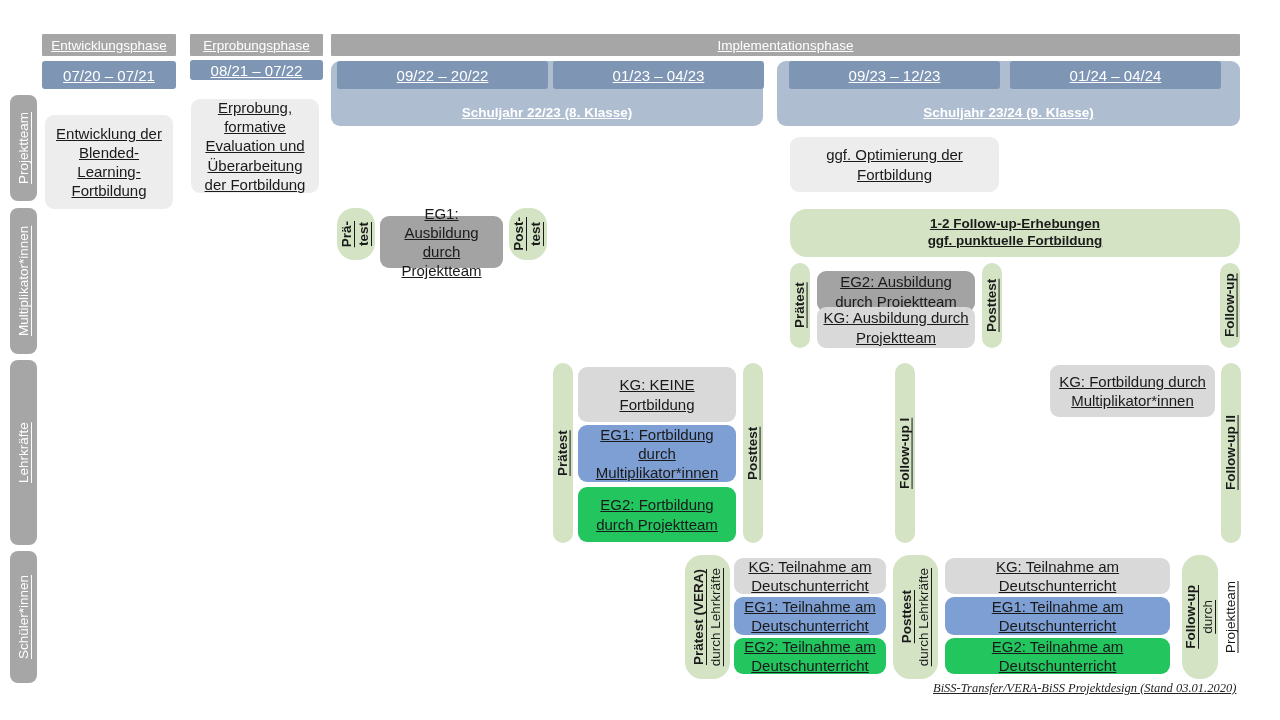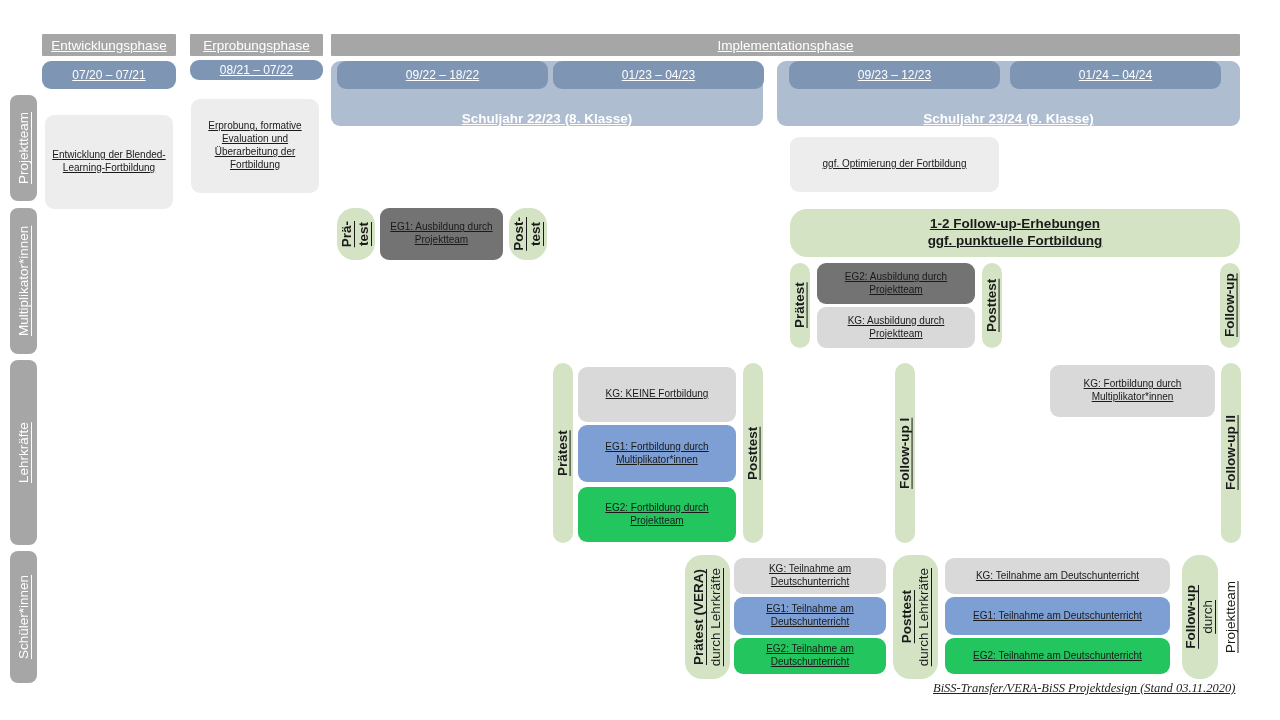--- a/index.html
+++ b/index.html
@@ -16,47 +16,48 @@
 
   
   .phase-band{
     background:#a6a6a6;color:#ffffff;
     font-size:13.5px;
     display:flex;align-items:center;justify-content:center;
     border-radius:1px;
   }
   .period{
     background:#7e96b4;color:#ffffff;
-    font-size:12px;
-    border-radius:9px;
+    font-size:15px;
+    border-radius:3px;
     display:flex;align-items:center;justify-content:center;
   }
   .schuljahr{
     background:#aebdd0;color:#ffffff;
     font-size:13.5px;font-weight:bold;
     border-radius:9px;
     display:flex;align-items:flex-end;justify-content:center;
+    padding-bottom:6px;
   }
   .sidetab{
     background:#a6a6a6;color:#ffffff;
     border-radius:8px;
     font-size:13.5px;
     display:flex;align-items:center;justify-content:center;
     writing-mode:vertical-rl;transform:rotate(180deg);
   }
   .card{
     border-radius:9px;
     display:flex;align-items:center;justify-content:center;
     text-align:center;
-    font-size:10px;line-height:1.28;
+    font-size:15px;line-height:1.28;
     padding:18px 6px;
   }
   .card.grey-lite{background:#ededed;color:#1a1a1a;}
   .card.grey{background:#d9d9d9;color:#1a1a1a;}
-  .card.blue-lite{background:#737373;color:#1a1a1a;}
+  .card.blue-lite{background:#a3a3a3;color:#1a1a1a;margin-top:8px;}
   .card.blue-mid{background:#22c55e;color:#1a1a1a;}
   .card.blue-dark{background:#7e9fd4;color:#1a1a1a;}
 
   .green{
     background:#d3e3c4;color:#1a1a1a;
     font-size:13.5px;font-weight:bold;
     display:flex;align-items:center;justify-content:center;
     text-align:center;line-height:1.25;border-radius:17px;
   }
   .vert{
@@ -89,21 +90,21 @@
   <div class="abs phase-band" style="left:190px;top:34px;width:133px;height:22px;">Erprobungsphase</div>
 
   <div class="abs phase-band" style="left:331px;top:34px;width:909px;height:22px;">Implementationsphase</div>
 
   <div class="abs period" style="left:42px;top:61px;width:134px;height:28px;">07/20 – 07/21</div>
 
   <div class="abs period" style="left:190px;top:60px;width:133px;height:20px;">08/21 – 07/22</div>
 
   <div class="abs schuljahr" style="left:331px;top:61px;width:432px;height:65px;">Schuljahr 22/23 (8. Klasse)</div>
 
-  <div class="abs period" style="left:337px;top:61px;width:211px;height:28px;">09/22 – 18/22</div>
+  <div class="abs period" style="left:337px;top:61px;width:211px;height:28px;">09/22 – 20/22</div>
 
   <div class="abs period" style="left:553px;top:61px;width:211px;height:28px;">01/23 – 04/23</div>
 
   <div class="abs schuljahr" style="left:777px;top:61px;width:463px;height:65px;">Schuljahr 23/24 (9. Klasse)</div>
 
   <div class="abs period" style="left:789px;top:61px;width:211px;height:28px;">09/23 – 12/23</div>
 
   <div class="abs period" style="left:1010px;top:61px;width:211px;height:28px;">01/24 – 04/24</div>
 
   <div class="abs sidetab" style="left:10px;top:95px;width:27px;height:106px;">Projektteam</div>
@@ -195,15 +196,15 @@
 
   <div class="abs green" style="left:1182px;top:555px;width:36px;height:124px;">
     <div class="vgroup">
       <div class="vcol w-bold">Follow-up</div>
       <div class="vcol w-norm">durch</div>
     </div>
   </div>
 
   <div class="abs vert w-norm" style="left:1219px;top:555px;width:22px;height:124px;font-size:13.5px;color:#1a1a1a;">Projektteam</div>
 
-  <div class="abs footer" style="left:933px;top:681px;">BiSS-Transfer/VERA-BiSS Projektdesign (Stand 03.11.2020)</div>
+  <div class="abs footer" style="left:933px;top:681px;">BiSS-Transfer/VERA-BiSS Projektdesign (Stand 03.01.2020)</div>
 
 </div>
 
 </body></html>

